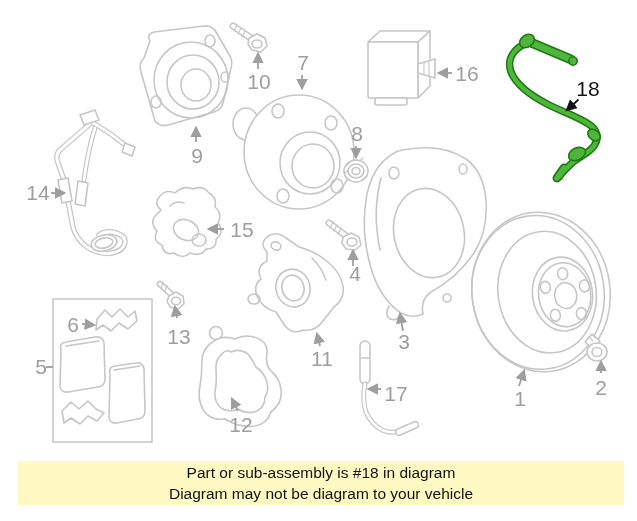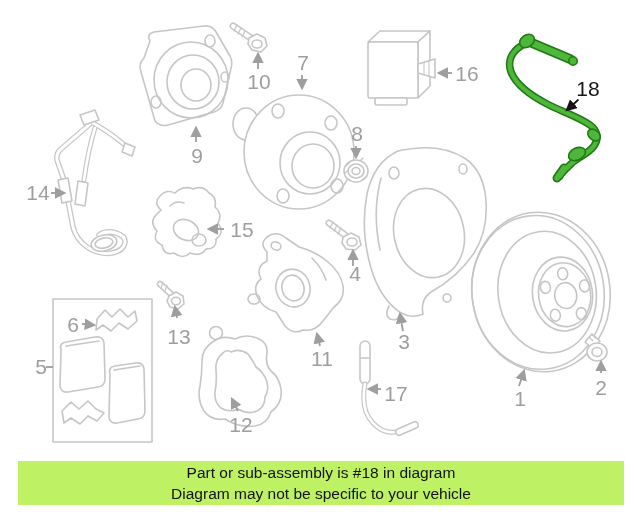--- a/index.html
+++ b/index.html
@@ -2,21 +2,21 @@
 <html><head>
 <meta charset="utf-8">
 <style>
   html,body{margin:0;padding:0;background:#fff;}
   .stage{position:relative;width:637px;height:521px;background:#ffffff;overflow:hidden;
          font-family:"Liberation Sans",sans-serif;}
   svg{position:absolute;left:0;top:0;}
   .art{stroke:#c6c6c6;fill:none;stroke-width:1.6;stroke-linejoin:round;stroke-linecap:round;}
   .lbl{font-size:21px;fill:#9e9e9e;text-anchor:middle;font-family:"Liberation Sans",sans-serif;}
   .arrow{stroke:#9e9e9e;stroke-width:1.8;fill:none;}
-  .banner{position:absolute;left:18px;top:461px;width:606px;height:44px;background:#bef264;
+  .banner{position:absolute;left:18px;top:461px;width:606px;height:44px;background:#fef9c3;
           color:#131313;text-align:center;font-size:15.5px;line-height:21px;padding-top:1px;
           box-sizing:border-box;}
 </style>
 </head>
 <body>
 
 <div class="stage">
 <svg width="637" height="521" viewBox="0 0 637 521">
   <defs>
     <marker id="ahg" viewBox="0 0 10 10" refX="8" refY="5" markerWidth="6.5" markerHeight="6.5" orient="auto-start-reverse">
@@ -215,15 +215,15 @@
     <circle cx="573" cy="61" r="4.2" stroke-width="1.6" fill="#4fb63c" stroke="#1f7a12"></circle>
     <ellipse cx="594" cy="135" rx="7" ry="5" transform="rotate(40 594 135)" stroke-width="1.6" fill="#4fb63c" stroke="#1f7a12"></ellipse>
     <ellipse cx="577" cy="154" rx="9" ry="6" transform="rotate(-25 577 154)" stroke-width="1.6" fill="#4fb63c" stroke="#1f7a12"></ellipse>
     <text x="588" y="96" text-anchor="middle" font-size="21" font-family="Liberation Sans, sans-serif" stroke="none" fill="#151515">18</text>
     <path d="M578,100 L567,110" stroke-width="1.8" marker-end="url(#ahb)" stroke="#151515"></path>
   </g>
 </svg>
 
   <div class="banner">
     <div>Part or sub-assembly is #18 in diagram</div>
-    <div>Diagram may not be specific to your vehicle</div>
+    <div>Diagram may not be diagram to your vehicle</div>
   </div>
 </div>
 
 </body></html>

